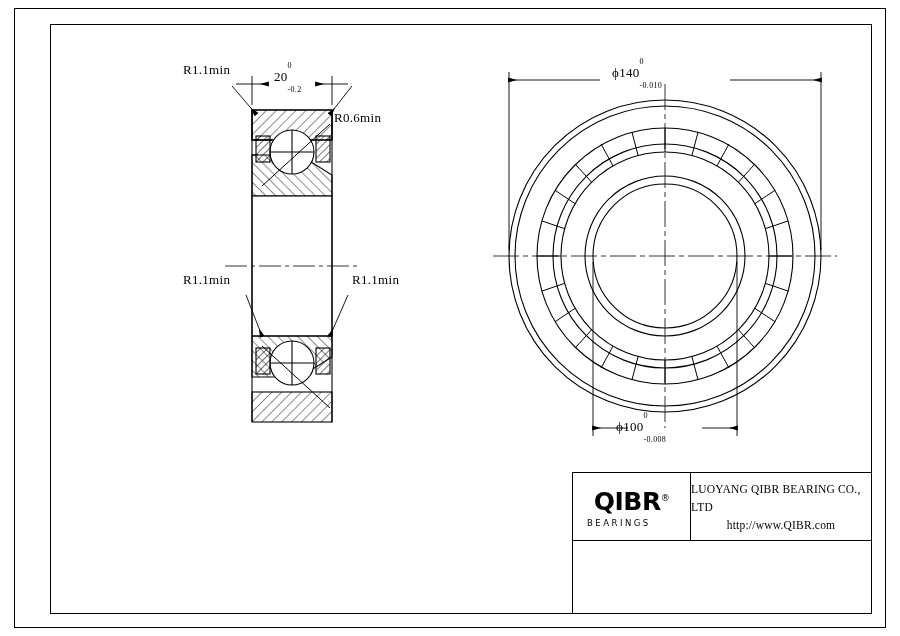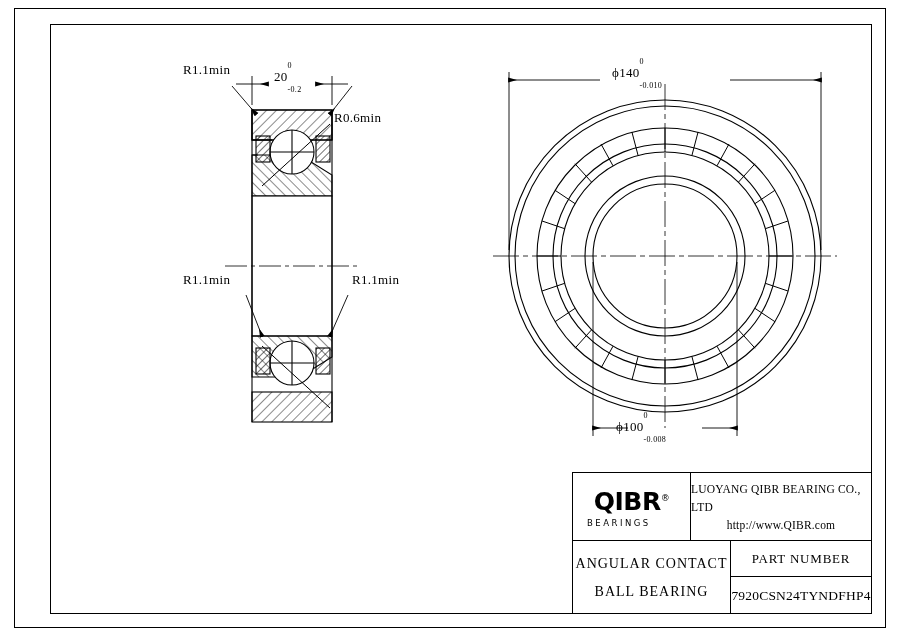--- a/index.html
+++ b/index.html
@@ -335,25 +335,15 @@
     <div class="tb-row1">
       <div class="tb-logo">
         <div class="logo-main"><span>QIBR</span><span class="logo-reg">®</span></div>
         <div class="logo-sub">BEARINGS</div>
       </div>
       <div class="tb-company">
         <div>LUOYANG QIBR BEARING CO., LTD</div>
         <div>http://www.QIBR.com</div>
       </div>
     </div>
-    <div class="tb-row2">
-      <div class="tb-product">
-        <div>ANGULAR CONTACT</div>
-        <div>BALL BEARING</div>
-      </div>
-      <div class="tb-part">
-        <div class="tb-part-hdr">PART NUMBER</div>
-        <div class="tb-part-val">7920CSN24TYNDFHP4</div>
-      </div>
-    </div>
   </div>
 
 </div>
 
 </body></html>

